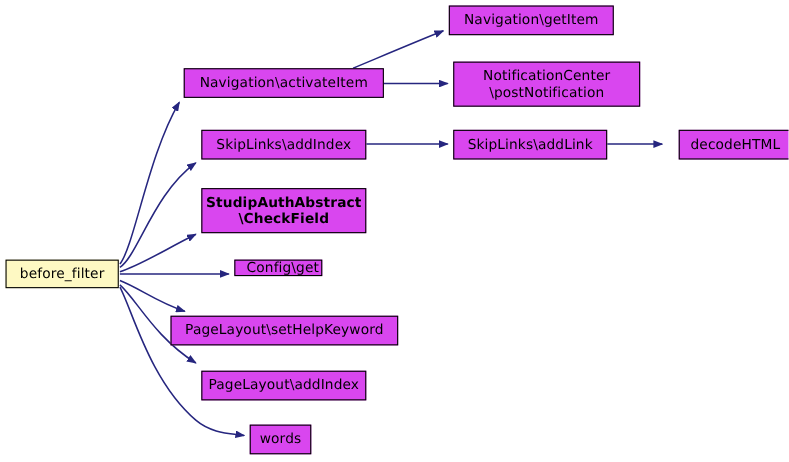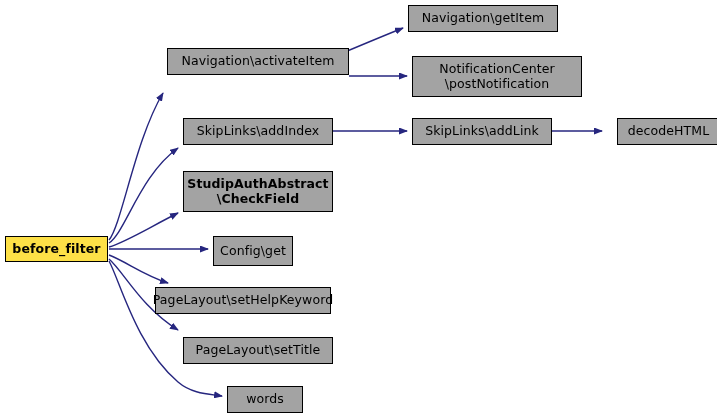--- a/index.html
+++ b/index.html
@@ -22,35 +22,34 @@
     left: 0;
     top: 0;
     width: 717px;
     height: 420px;
     pointer-events: none;
   }
   .node {
     position: absolute;
     box-sizing: border-box;
     border: 1px solid #000000;
-    background: #a3a3a3;
+    background: #d946ef;
     color: #000000;
     display: flex;
     align-items: center;
     justify-content: center;
     text-align: center;
     font-size: 12.5px;
     line-height: 1.18;
     white-space: pre-line;
     letter-spacing: 0.1px;
   }
   .node.root {
-    background: #fde047;
+    background: #fef9c3;
     border-color: #000000;
-    font-weight: bold;
   }
   .node .label {
     display: block;
     padding: 0 2px;
   }
 </style>
 </head>
 <body>
 
 <div id="callgraph">
@@ -71,28 +70,28 @@
         <path d="M 109,261 C 120,281 136,346 178,382 C 192,394 209,394 222,396" fill="none" stroke="#26267f" stroke-width="1.4" marker-end="url(#arrowhead)"></path>
         <path d="M 321,62 C 345,52 378,38 403,28" fill="none" stroke="#26267f" stroke-width="1.4" marker-end="url(#arrowhead)"></path>
         <path d="M 349,76 L 407,76" fill="none" stroke="#26267f" stroke-width="1.4" marker-end="url(#arrowhead)"></path>
         <path d="M 333,131 L 407,131" fill="none" stroke="#26267f" stroke-width="1.4" marker-end="url(#arrowhead)"></path>
         <path d="M 552,131 L 602,131" fill="none" stroke="#26267f" stroke-width="1.4" marker-end="url(#arrowhead)"></path>
       </g>
   </svg>
 
   <div id="nodes-layer">
       <div class="node root" style="left: 5px; top: 236px; width: 103px; height: 26px;"><span class="label">before_filter</span></div>
-      <div class="node" style="left: 167px; top: 48px; width: 182px; height: 27px;"><span class="label">Navigation\activateItem</span></div>
+      <div class="node" style="left: 167px; top: 62px; width: 182px; height: 27px;"><span class="label">Navigation\activateItem</span></div>
       <div class="node" style="left: 183px; top: 118px; width: 150px; height: 27px;"><span class="label">SkipLinks\addIndex</span></div>
       <div class="node" style="left: 183px; top: 171px; width: 150px; height: 41px; font-weight: bold;"><span class="label">StudipAuthAbstract
 \CheckField</span></div>
-      <div class="node" style="left: 213px; top: 236px; width: 80px; height: 30px;"><span class="label">Config\get</span></div>
-      <div class="node" style="left: 155px; top: 287px; width: 176px; height: 27px;"><span class="label">PageLayout\setHelpKeyword</span></div>
-      <div class="node" style="left: 183px; top: 337px; width: 150px; height: 27px;"><span class="label">PageLayout\setTitle</span></div>
-      <div class="node" style="left: 227px; top: 386px; width: 76px; height: 27px;"><span class="label">words</span></div>
+      <div class="node" style="left: 213px; top: 236px; width: 80px; height: 15px; justify-content: flex-end;"><span class="label">Config\get</span></div>
+      <div class="node" style="left: 155px; top: 287px; width: 207px; height: 27px;"><span class="label">PageLayout\setHelpKeyword</span></div>
+      <div class="node" style="left: 183px; top: 337px; width: 150px; height: 27px;"><span class="label">PageLayout\addIndex</span></div>
+      <div class="node" style="left: 227px; top: 386px; width: 56px; height: 27px;"><span class="label">words</span></div>
       <div class="node" style="left: 408px; top: 5px; width: 150px; height: 27px;"><span class="label">Navigation\getItem</span></div>
       <div class="node" style="left: 412px; top: 56px; width: 170px; height: 41px;"><span class="label">NotificationCenter
 \postNotification</span></div>
       <div class="node" style="left: 412px; top: 118px; width: 140px; height: 27px; align-items: center;"><span class="label">SkipLinks\addLink</span></div>
       <div class="node" style="left: 607px; top: 118px; width: 103px; height: 27px; margin-left: 10px;"><span class="label">decodeHTML</span></div>
     </div>
 
 </div>
 
 </body></html>

